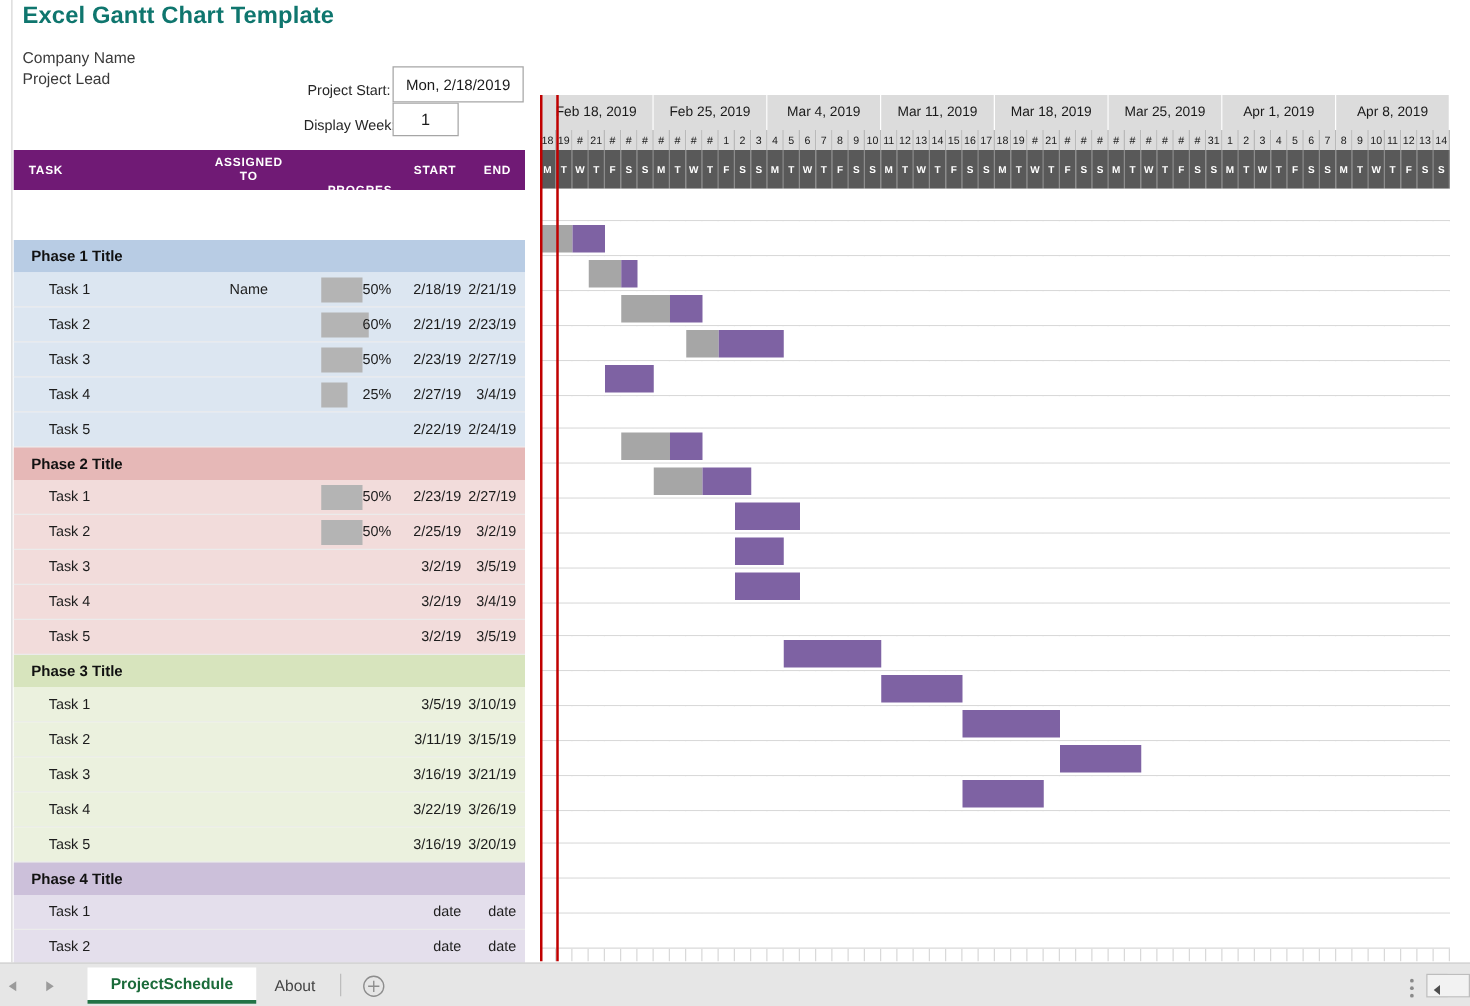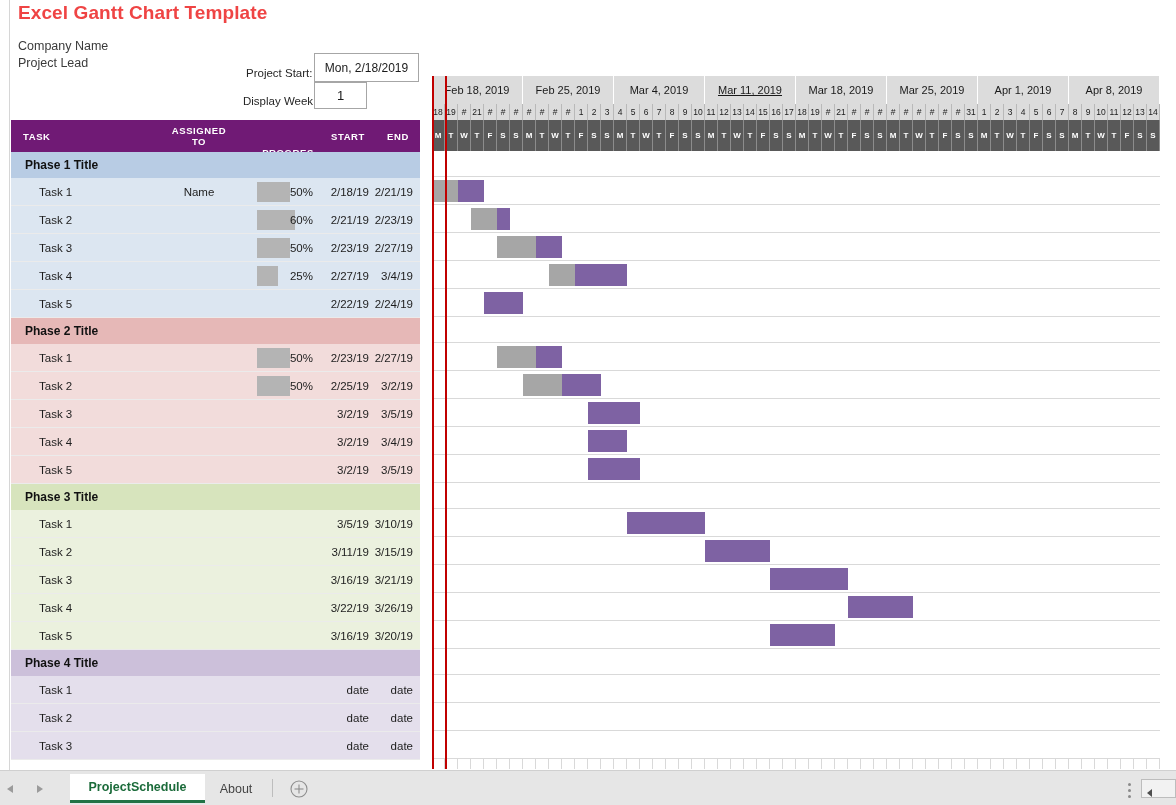--- a/index.html
+++ b/index.html
@@ -14,21 +14,21 @@
 
   
   .left-margin {
     position: absolute; left: 0; top: 0; width: 10px; height: 770px;
     background: #ffffff; border-right: 1px solid #d6d6d6;
   }
 
   
   .title {
     position: absolute; left: 18px; top: 2px;
-    font-size: 19px; font-weight: bold; color: #ef4444;
+    font-size: 19px; font-weight: bold; color: #0f766e;
     letter-spacing: .1px;
   }
   .company { position: absolute; left: 18px; top: 39px; font-size: 12.5px; color: #3b3b3b; }
   .lead    { position: absolute; left: 18px; top: 56px; font-size: 12.5px; color: #3b3b3b; }
 
   .lbl-pstart { position: absolute; left: 246px; top: 67px; font-size: 11.5px; color: #262626; }
   .lbl-dweek  { position: absolute; left: 243px; top: 95px; font-size: 11.5px; color: #262626; }
 
   .box-pstart {
     position: absolute; left: 314px; top: 53px; width: 105px; height: 29px;
@@ -161,21 +161,21 @@
       </div>
     <div class="th th-progress">
         <span style="width:100%;text-align:center;margin-top:44px;">PROGRES</span>
         <span style="width:100%;text-align:center;">S</span>
       </div>
     <div class="th th-start">START</div>
     <div class="th th-end">END</div>
   </div>
 
   <div class="tbody" id="tbody">
-      <div class="row phase" style="background: rgb(184, 204, 228);">
+      <div class="row phase" style="background: rgb(184, 204, 228); margin-top: 40px;">
         <div class="cell cell-task">Phase 1 Title</div>
       </div>
       <div class="row" style="background: rgb(220, 230, 241);">
         <div class="cell cell-task">Task 1</div>
         <div class="cell cell-assigned">Name</div>
         <div class="cell cell-progress">
           <div class="databar" style="width: 33px;"></div>
           <span class="ptext">50%</span>
         </div>
         <div class="cell cell-start">2/18/19</div>
@@ -389,21 +389,21 @@
       <div class="day-num" style="left: 208px; width: 13px;">6</div>
       <div class="day-dow" style="left: 208px; width: 13px;">W</div>
       <div class="day-num" style="left: 221px; width: 13px;">7</div>
       <div class="day-dow" style="left: 221px; width: 13px;">T</div>
       <div class="day-num" style="left: 234px; width: 13px;">8</div>
       <div class="day-dow" style="left: 234px; width: 13px;">F</div>
       <div class="day-num" style="left: 247px; width: 13px;">9</div>
       <div class="day-dow" style="left: 247px; width: 13px;">S</div>
       <div class="day-num" style="left: 260px; width: 13px;">10</div>
       <div class="day-dow" style="left: 260px; width: 13px;">S</div>
-      <div class="wk-band" style="left: 273px; width: 91px; text-decoration: underline;">Mar 11, 2019</div>
+      <div class="wk-band" style="left: 273px; width: 91px;">Mar 11, 2019</div>
       <div class="day-num" style="left: 273px; width: 13px;">11</div>
       <div class="day-dow" style="left: 273px; width: 13px;">M</div>
       <div class="day-num" style="left: 286px; width: 13px;">12</div>
       <div class="day-dow" style="left: 286px; width: 13px;">T</div>
       <div class="day-num" style="left: 299px; width: 13px;">13</div>
       <div class="day-dow" style="left: 299px; width: 13px;">W</div>
       <div class="day-num" style="left: 312px; width: 13px;">14</div>
       <div class="day-dow" style="left: 312px; width: 13px;">T</div>
       <div class="day-num" style="left: 325px; width: 13px;">15</div>
       <div class="day-dow" style="left: 325px; width: 13px;">F</div>

